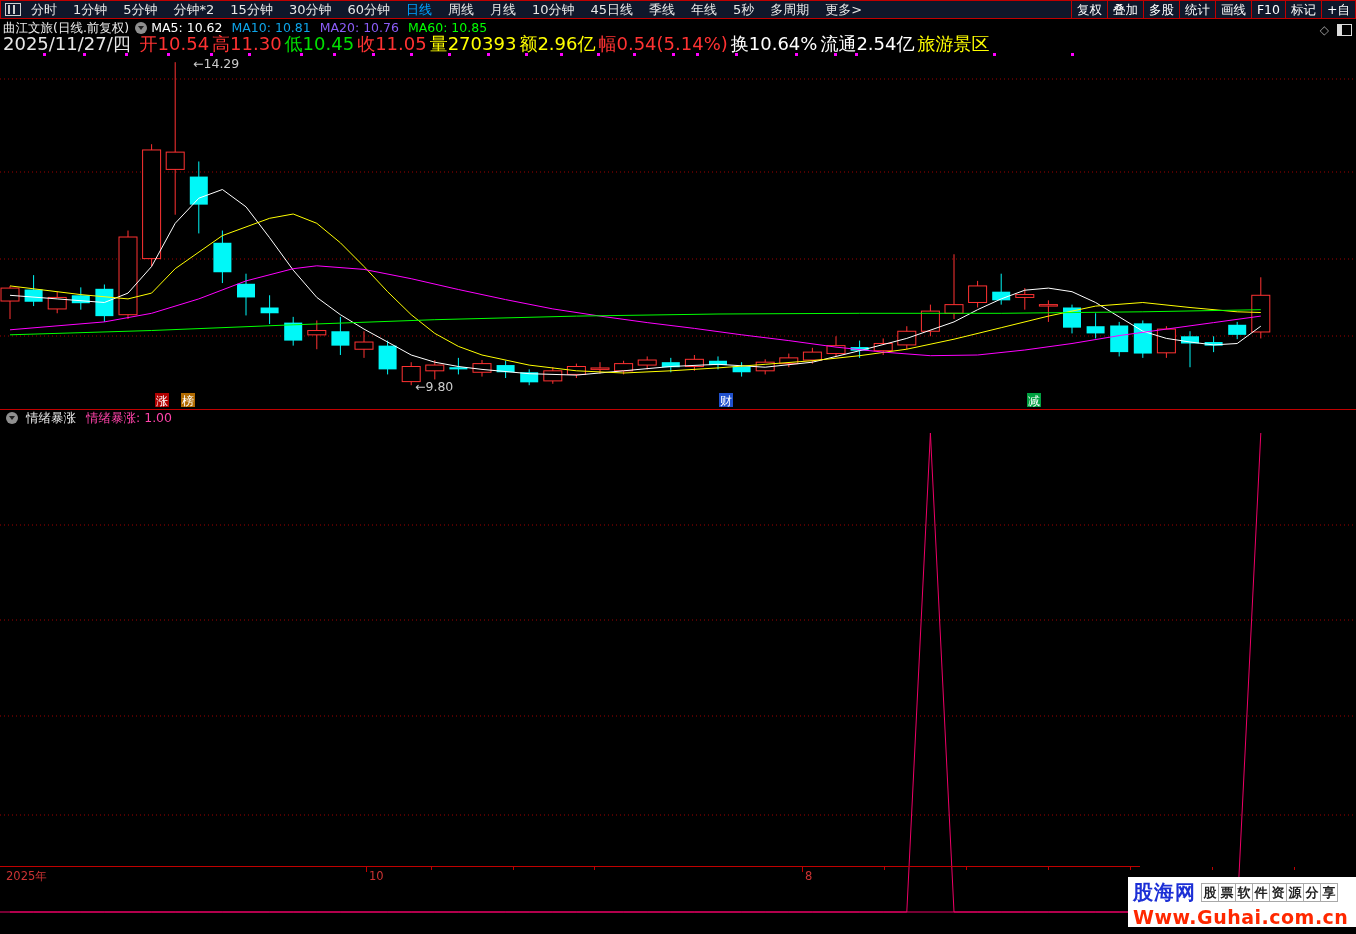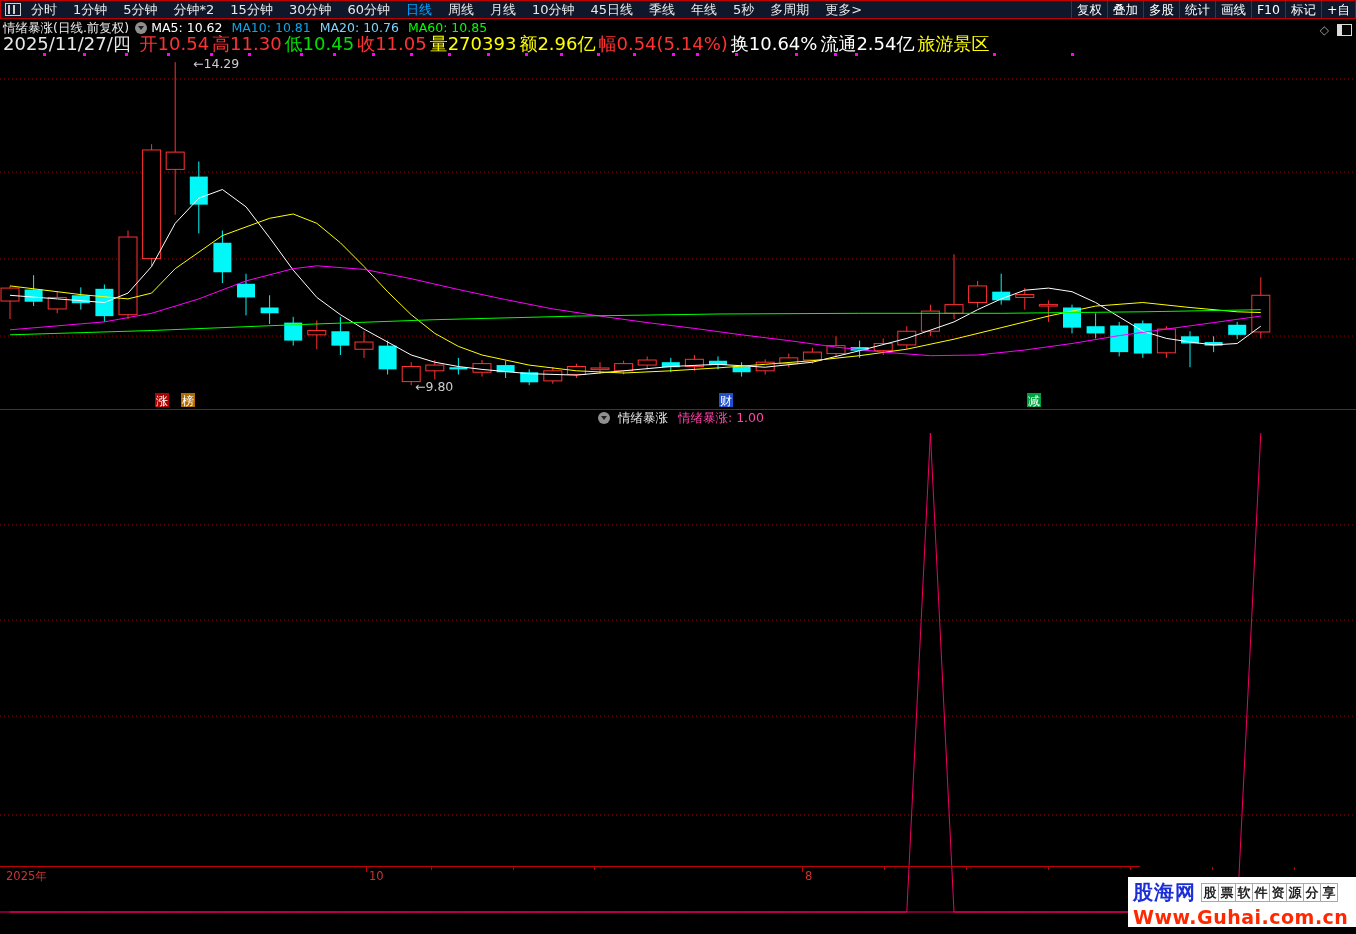--- a/index.html
+++ b/index.html
@@ -29,21 +29,21 @@
   .row1 .ma{margin-right:9px;}
   .corner{position:absolute;right:4px;top:5px;display:flex;align-items:center;gap:8px;}
   .corner .dmd{color:#9a9a9a;font-size:12px;line-height:12px;}
   .wicon{display:inline-block;width:13px;height:10px;border:1px solid #dcdcdc;position:relative;}
   .wicon b{position:absolute;left:0;top:0;bottom:0;width:4px;background:#dcdcdc;}
   .row2{position:absolute;left:0;top:36px;width:1356px;height:16px;font-size:18px;line-height:16px;white-space:nowrap;}
   .row2 span{margin-left:3px;}
   
   #mainChart{position:absolute;left:0;top:52px;}
   .divider{position:absolute;left:0;top:409px;width:1356px;height:1px;background:#c00000;}
-  .indHeader{position:absolute;left:0;top:410px;width:1356px;height:15px;font-size:12.5px;line-height:15px;white-space:nowrap;text-align:center;}
+  .indHeader{position:absolute;left:0;top:410px;width:1356px;height:15px;font-size:12.5px;line-height:15px;white-space:nowrap;}
   .indHeader .iname{color:#e8e8e8;margin-left:4px;}
   .indHeader .ival{margin-left:10px;}
   #indChart{position:absolute;left:0;top:425px;}
   
   .xaxis{position:absolute;left:0;top:866px;width:1140px;height:17px;border-top:1px solid #c00000;}
   .xaxis .xlab{position:absolute;top:2px;font-size:11.5px;color:#cc3333;}
   .xaxis .tick{position:absolute;top:0;width:1px;background:#c00000;}
   
   .watermark{position:absolute;left:1128px;top:877px;width:228px;height:50px;background:#fff;z-index:30;
              padding-top:2px;box-sizing:border-box;}
@@ -89,21 +89,21 @@
         <span class="tool">多股</span>
         <span class="tool">统计</span>
         <span class="tool">画线</span>
         <span class="tool">F10</span>
         <span class="tool">标记</span>
         <span class="tool">+自</span>
       </div>
   </div>
 
   <div class="row1">
-    <span class="title">情绪暴涨(日线.前复权)</span><span class="cicon"></span><span id="maLabels"><span class="ma" style="color: rgb(255, 255, 255);">MA5: 10.62</span><span class="ma" style="color: #0ea5e9;">MA10: 10.81</span><span class="ma" style="color: #7dd3fc;">MA20: 10.76</span><span class="ma" style="color: rgb(0, 255, 0);">MA60: 10.85</span></span>
+    <span class="title">曲江文旅(日线.前复权)</span><span class="cicon"></span><span id="maLabels"><span class="ma" style="color: rgb(255, 255, 255);">MA5: 10.62</span><span class="ma" style="color: #0ea5e9;">MA10: 10.81</span><span class="ma" style="color: #8b5cf6;">MA20: 10.76</span><span class="ma" style="color: rgb(0, 255, 0);">MA60: 10.85</span></span>
     <span class="corner">
       <span class="dmd">◇</span>
       <span class="wicon">
           <b></b>
         </span>
     </span>
   </div>
 
   <div class="row2" id="quoteRow">
     <span class="qdate" style="color: rgb(232, 232, 232);">2025/11/27/四</span>

